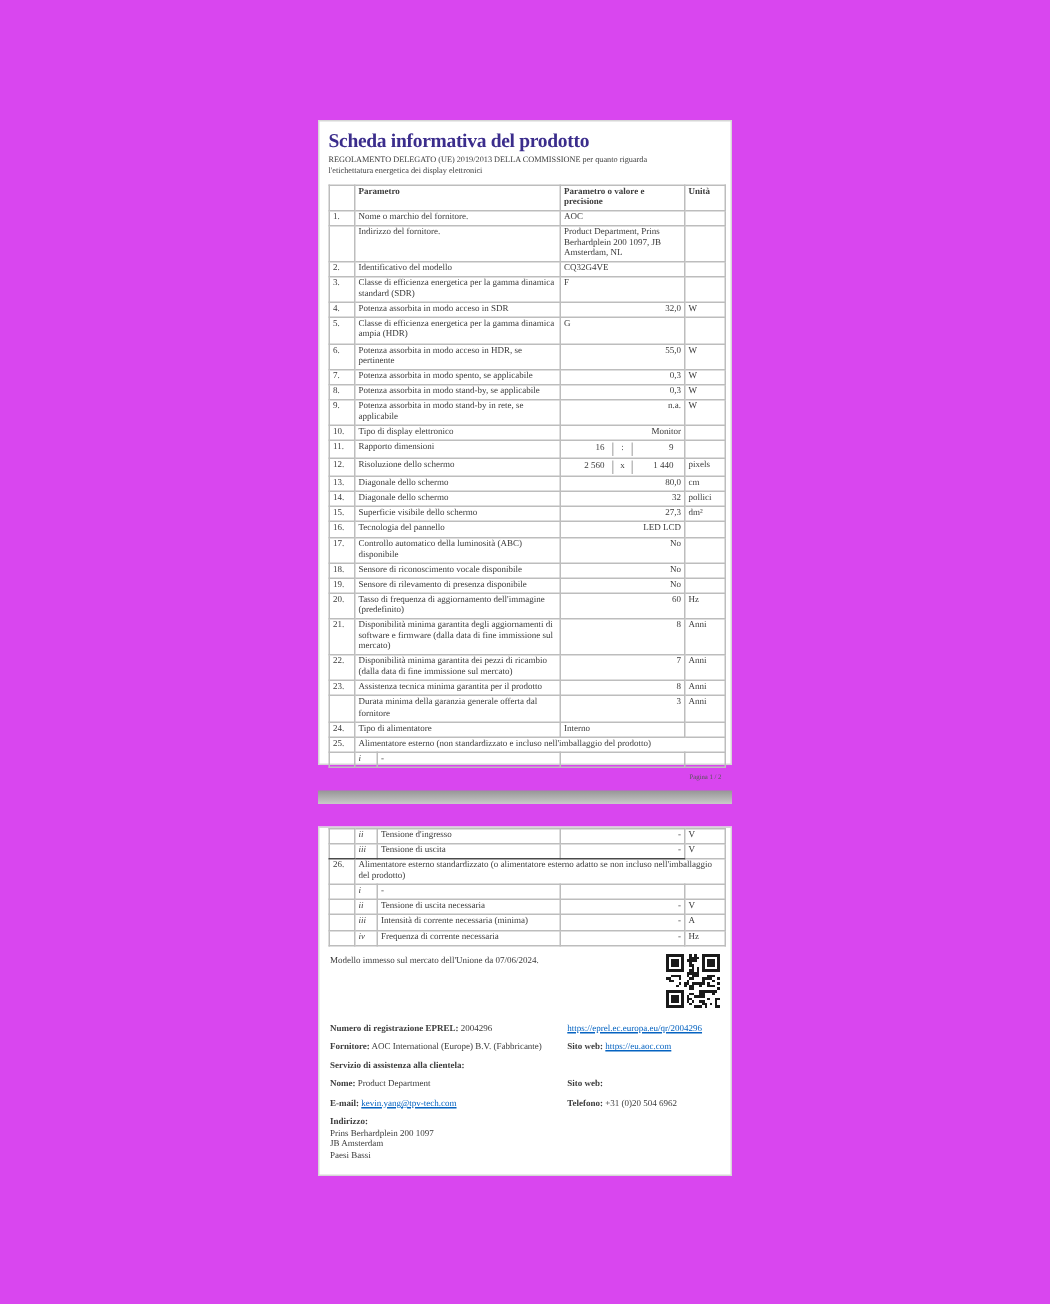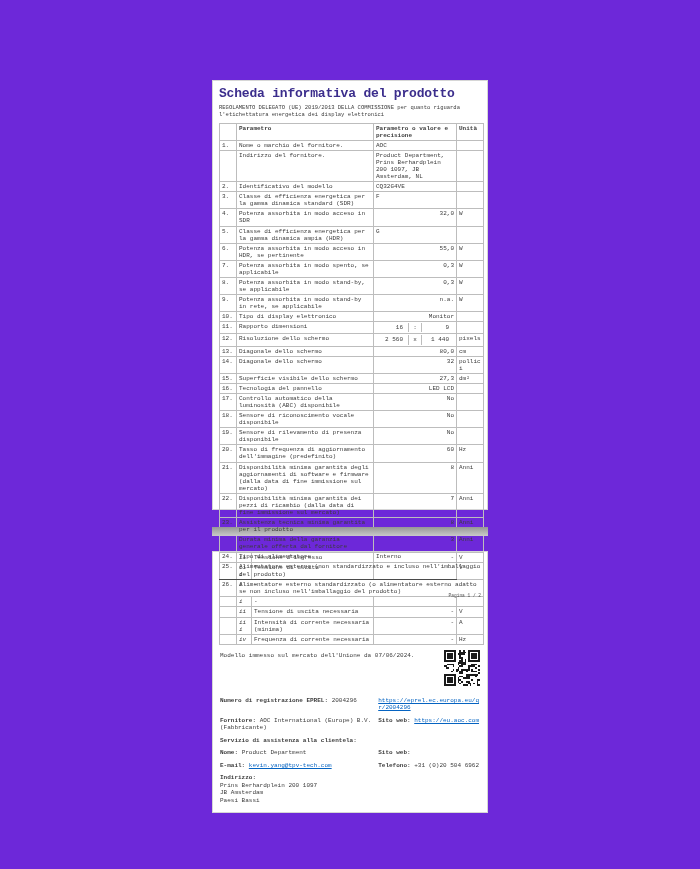--- a/index.html
+++ b/index.html
@@ -1,17 +1,17 @@
 <!DOCTYPE html>
 <html><head>
 <meta charset="utf-8">
 <style>
   html,body{margin:0;padding:0;background:#ffffff;}
-  .stage{width:700px;height:869px;background:#6d28d9;overflow:hidden;position:relative;
-         font-family:Liberation Mono, monospace;color:#3d3d3d;}
+  .stage{width:700px;height:869px;background:#d946ef;overflow:hidden;position:relative;
+         font-family:Liberation Serif, serif;color:#3d3d3d;}
   .page{width:276px;margin:0 auto;background:#fff;border:1px solid #d6d6d6;box-sizing:border-box;padding:6px 6px 4px 6px;}
   .page1{margin-top:80px;height:430px;}
   .page2{min-height:233px;padding-top:0;}
   .page-gap{width:276px;height:9px;margin:17px auto 15px auto;background:linear-gradient(180deg,#969696,#c9c9c9);}
   .doc-title{font-size:13px;font-weight:bold;color:#3b2d8c;letter-spacing:-0.2px;line-height:1.1;}
   .doc-subtitle{font-size:5.5px;color:#3c3c3c;line-height:1.3;margin:3px 0 4px 0;}
   table.param{border-collapse:collapse;width:100%;font-size:6px;color:#3c3c3c;table-layout:fixed;}
   table.param td{border:1px solid #bdbdbd;padding:1px 2px;vertical-align:top;line-height:1.18;word-wrap:break-word;}
   td.c-num{text-align:left;}
   td.c-sub{font-style:italic;}

